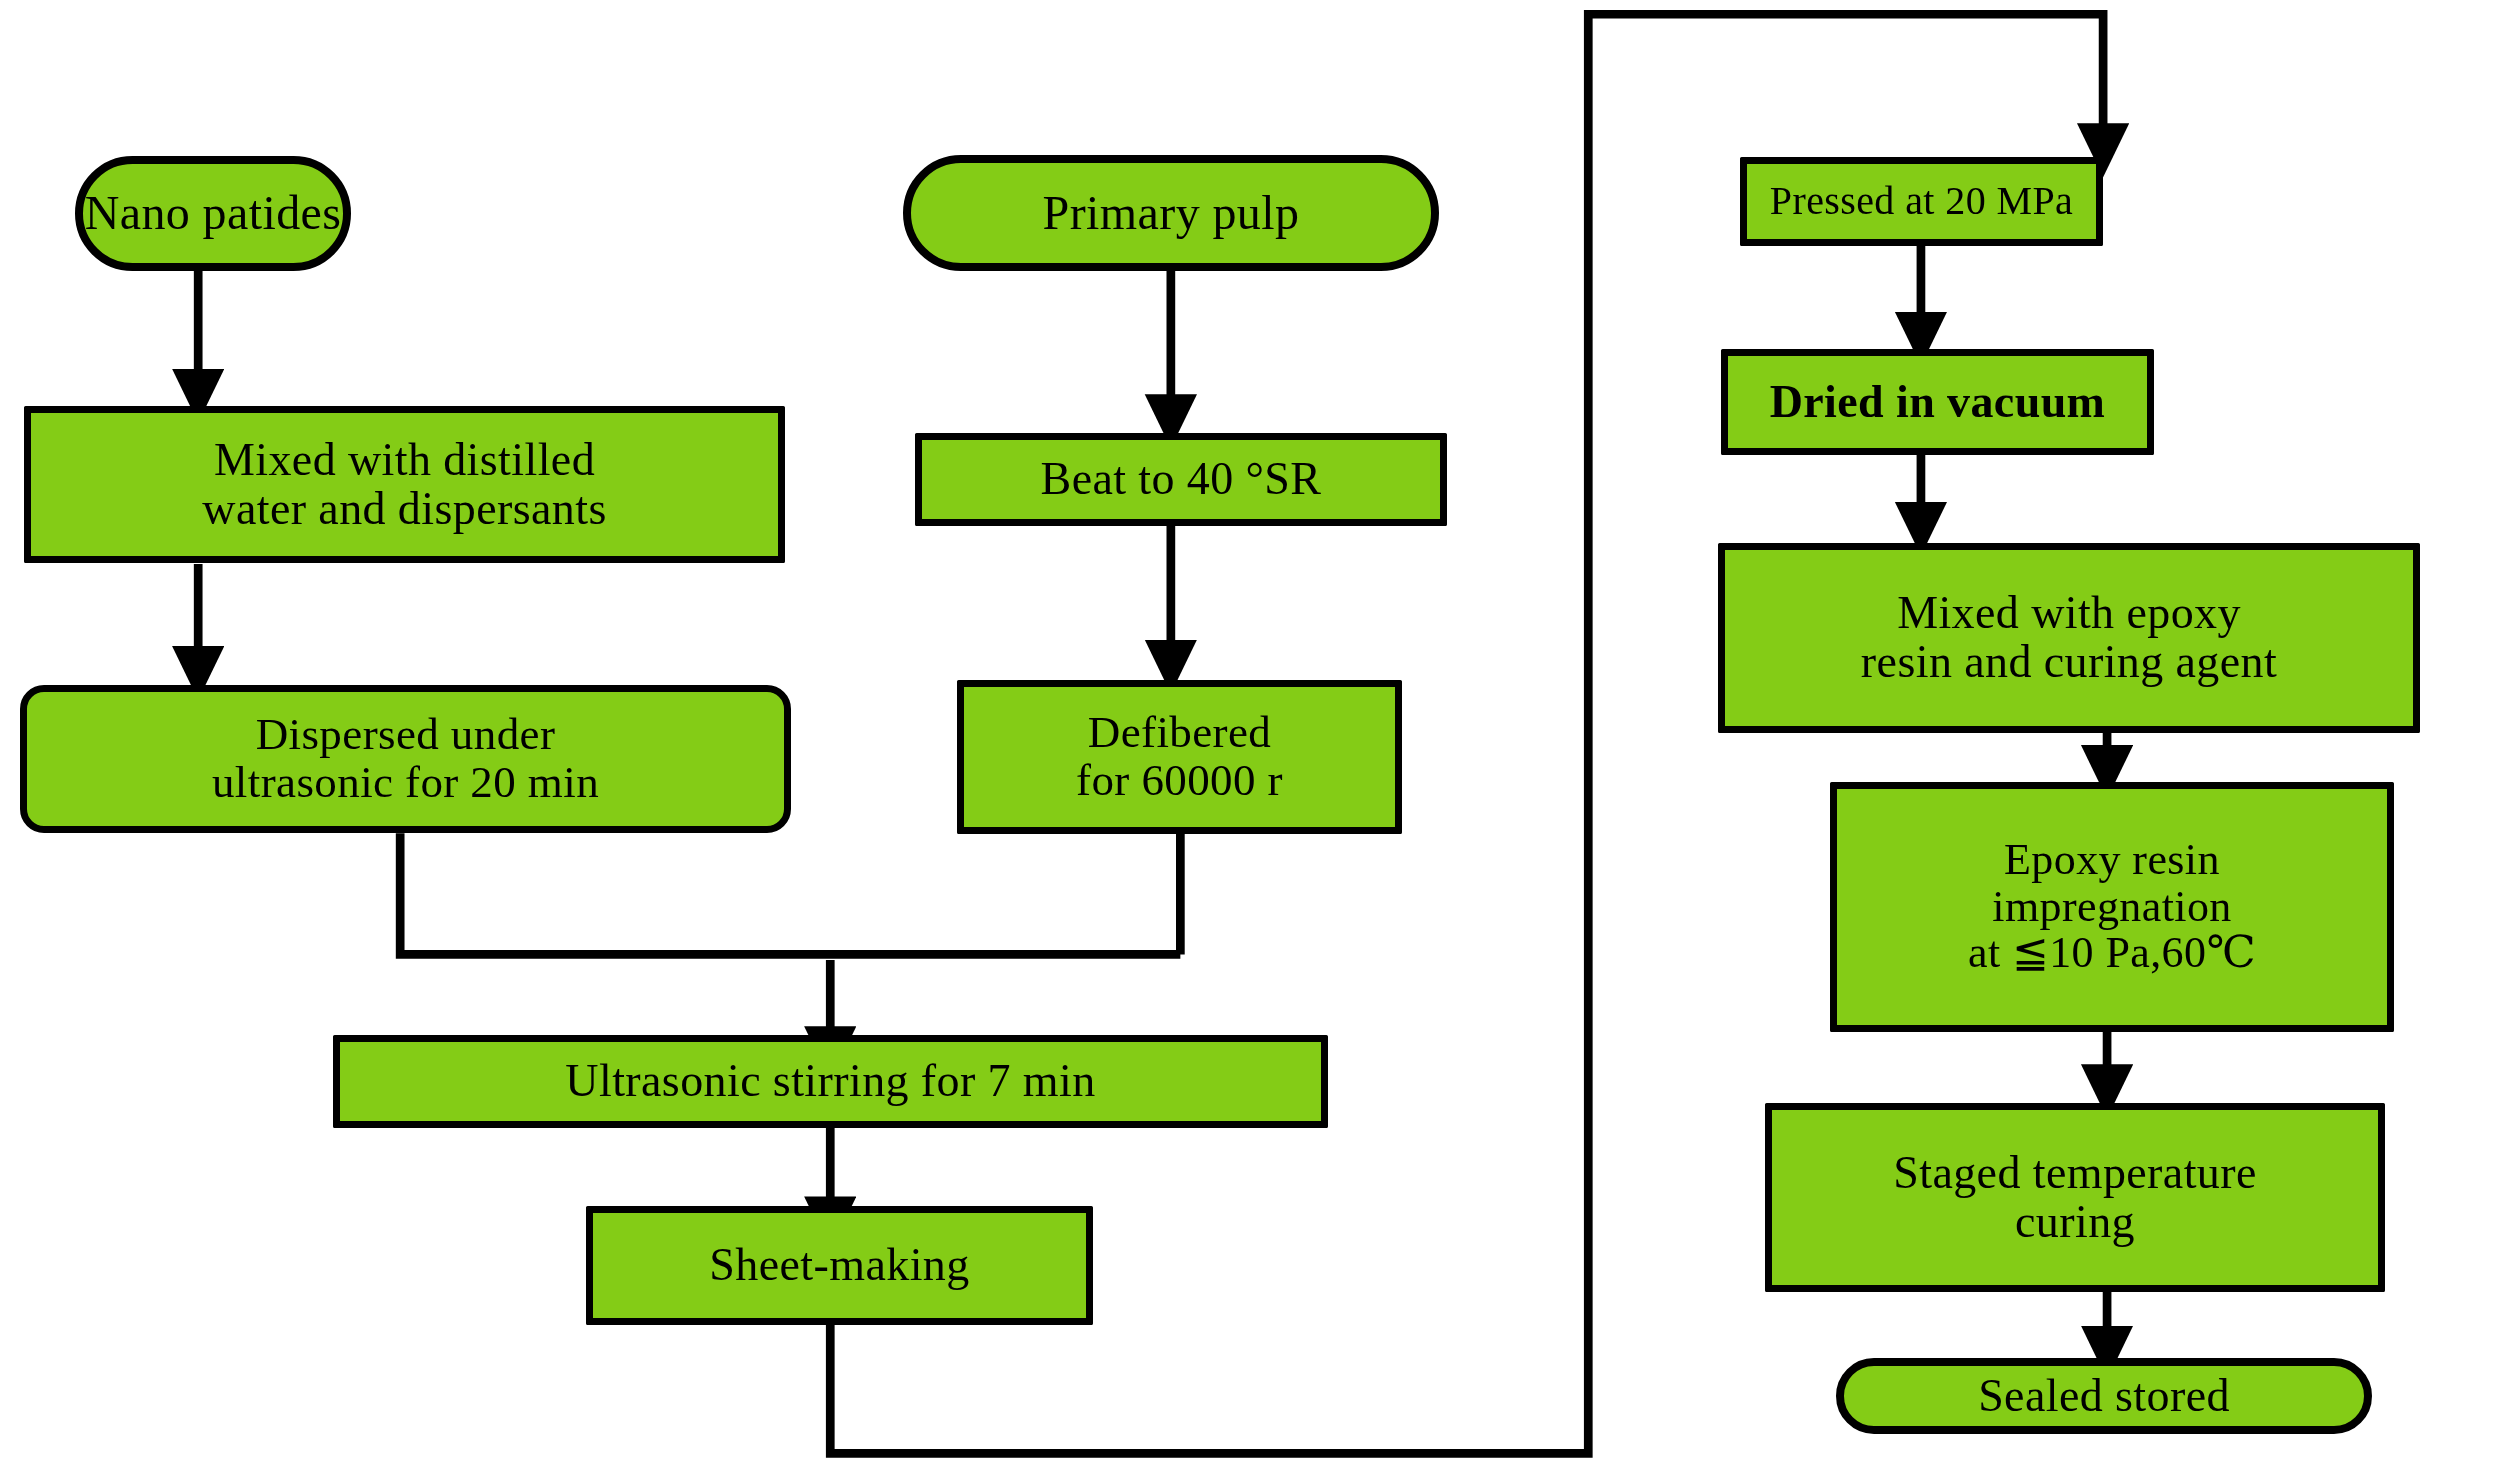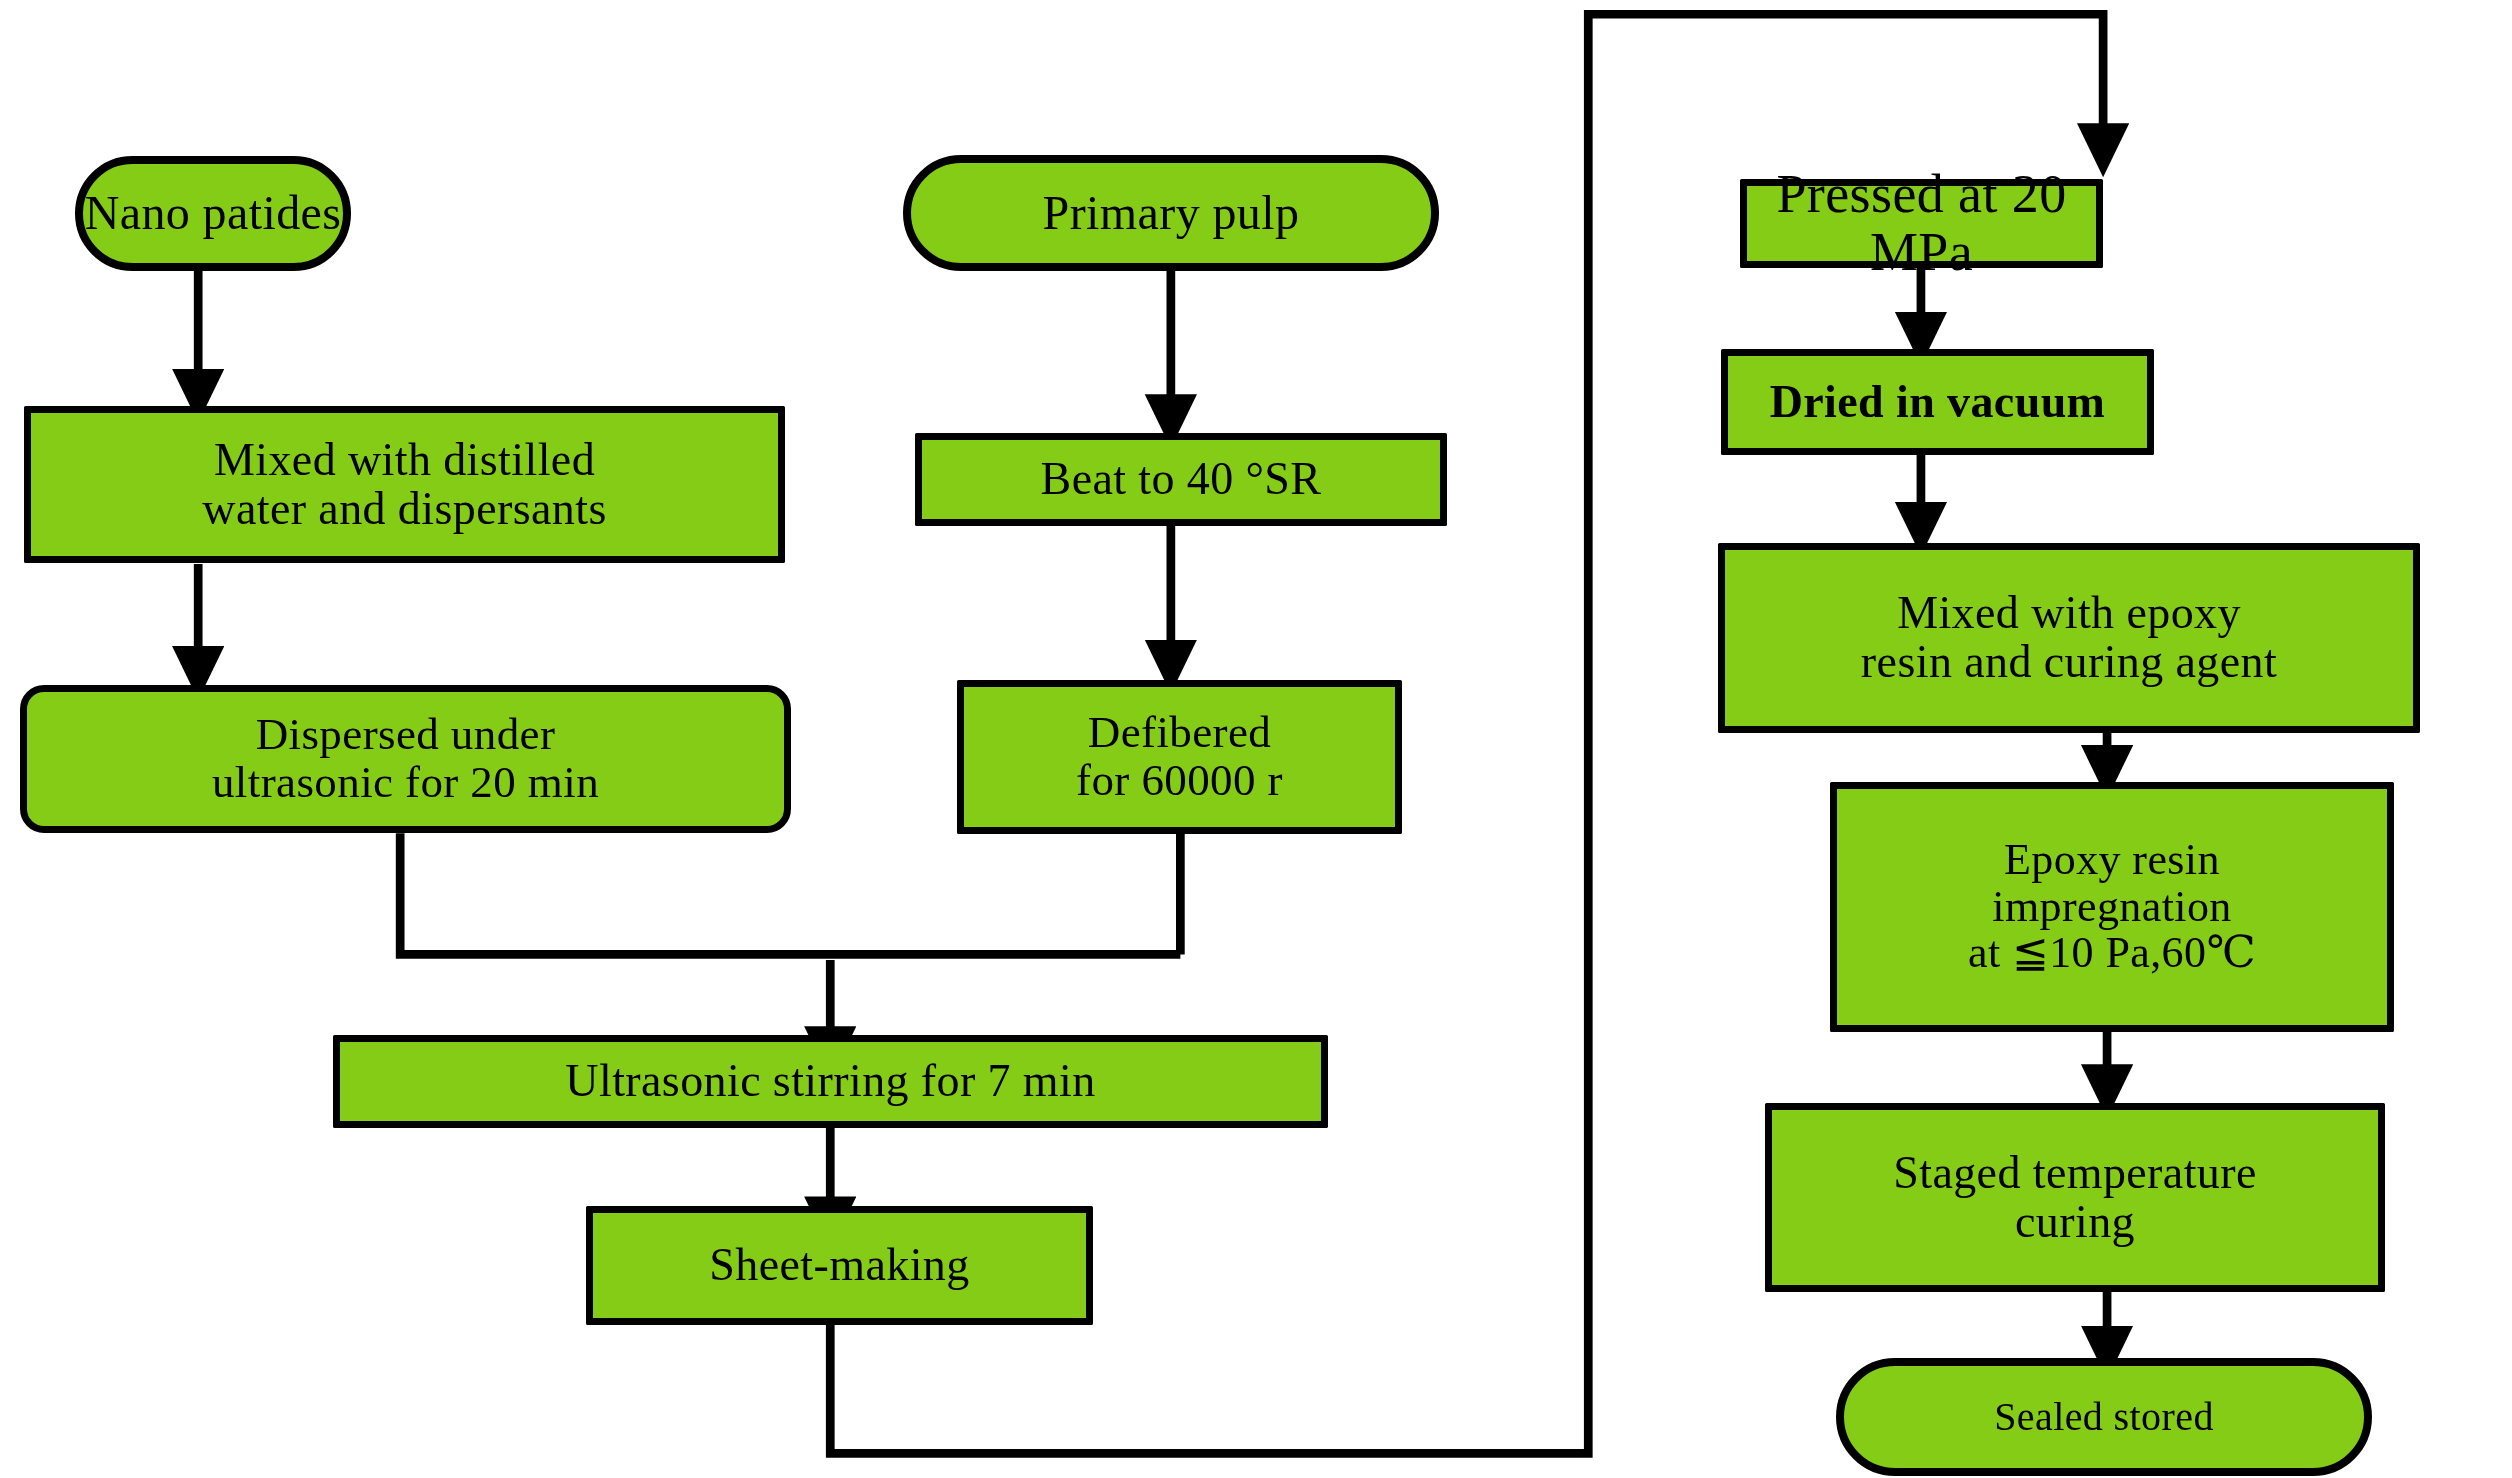--- a/index.html
+++ b/index.html
@@ -110,21 +110,21 @@
   </div>
 
   <div class="node proc" style="left:333px; top:1035px; width:995px; height:93px; font-size:46px;">
     <span class="t">Ultrasonic stirring for 7 min</span>
   </div>
 
   <div class="node proc" style="left:586px; top:1206px; width:507px; height:119px; font-size:46px;">
     <span class="t">Sheet-making</span>
   </div>
 
-  <div class="node proc" style="left:1740px; top:157px; width:363px; height:89px; font-size:54px;margin-top:22px;">
+  <div class="node proc" style="left:1740px; top:157px; width:363px; height:89px; font-size:40px;">
     <span class="t">Pressed at 20 MPa</span>
   </div>
 
   <div class="node proc" style="left:1721px; top:349px; width:433px; height:106px; font-size:46px;font-weight:bold;">
     <span class="t">Dried in vacuum</span>
   </div>
 
   <div class="node proc" style="left:1718px; top:543px; width:702px; height:190px; font-size:46px;">
     <span class="t">Mixed with epoxy
 resin and curing agent</span>
@@ -134,18 +134,18 @@
     <span class="t">Epoxy resin
 impregnation
 at ≦10 Pa,60℃</span>
   </div>
 
   <div class="node proc" style="left:1765px; top:1103px; width:620px; height:189px; font-size:46px;">
     <span class="t">Staged temperature
 curing</span>
   </div>
 
-  <div class="node term" style="left:1836px; top:1358px; width:536px; height:118px; font-size:40px;">
+  <div class="node term" style="left:1836px; top:1358px; width:536px; height:76px; font-size:46px;">
     <span class="t">Sealed stored</span>
   </div>
 
 </div>
 
 
 </body></html>

